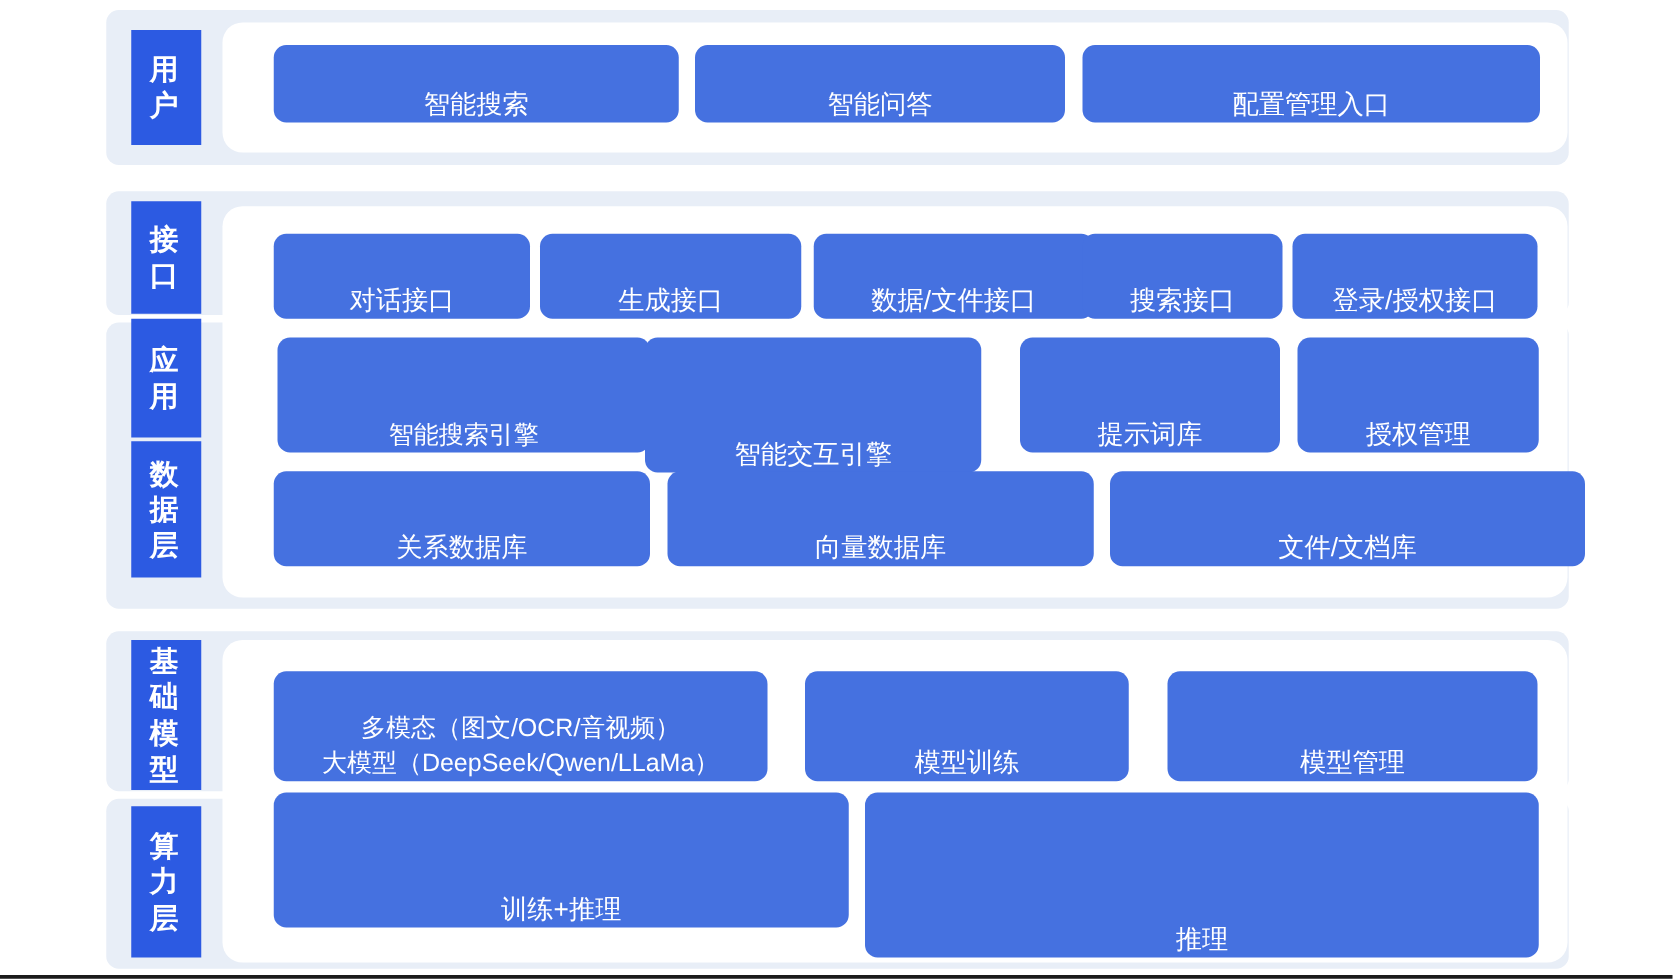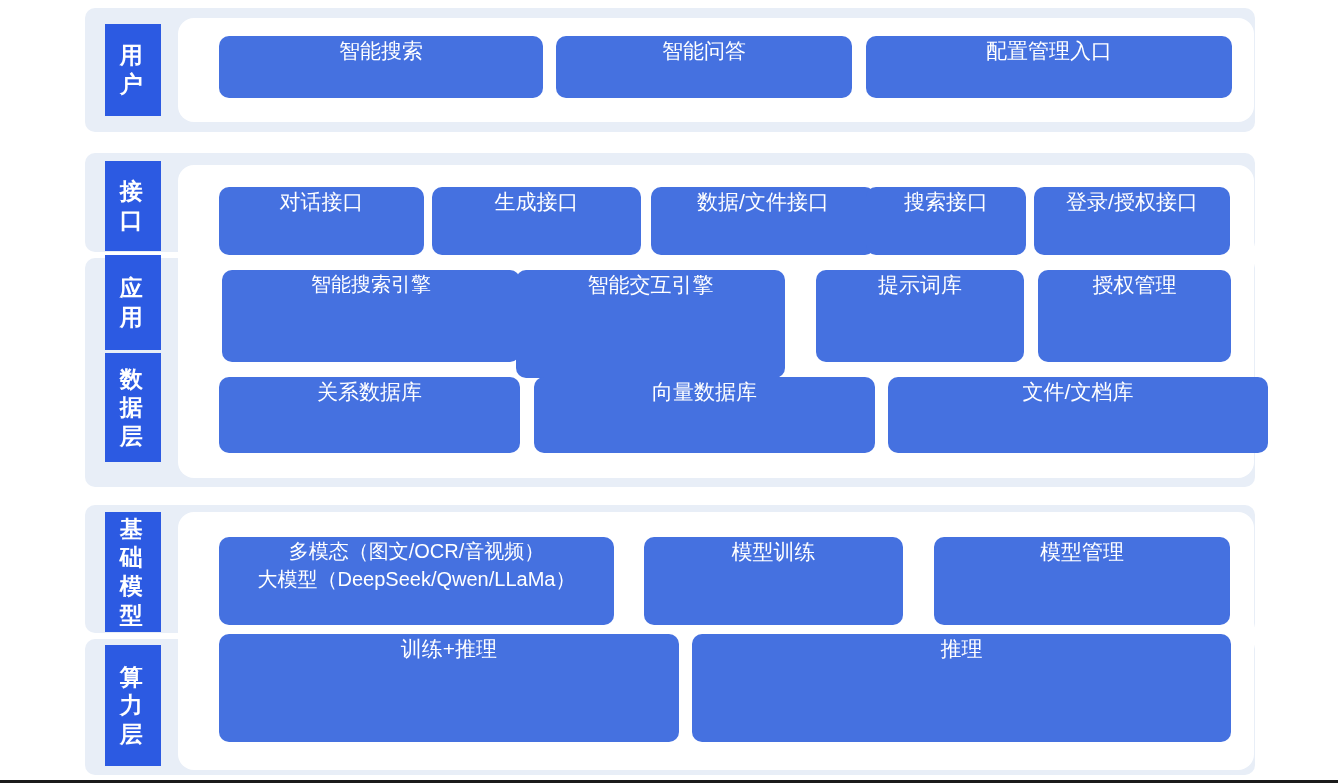--- a/index.html
+++ b/index.html
@@ -22,21 +22,21 @@
     position:absolute;left:105px;width:56px;
     background:var(--tag-blue,#2c5ae2);
     border-radius:0;color:#ffffff;font-weight:700;font-size:23px;
     line-height:1.24;display:flex;align-items:center;justify-content:center;
     text-align:left;
   }
   .tag span{display:block;width:1.15em;word-break:break-all;}
   .block{
     position:absolute;background:var(--block-blue,#4571e0);
     border-radius:10px;color:#ffffff;font-size:21px;font-weight:500;
-    display:flex;flex-direction:column;align-items:center;justify-content:flex-start;
+    display:flex;flex-direction:column;align-items:center;justify-content:flex-end;
     text-align:center;line-height:1.4;
   }
   .block.small{font-size:20px;}
   .footer-line{
     position:absolute;left:0;top:780px;width:1338px;height:3px;
     background:var(--footer-line,#1b1b1b);
   }
 </style>
 </head>
 <body>
@@ -128,19 +128,19 @@
   <div class="block" style="left:644px;top:537px;width:259px;height:88px">
       <span>模型训练</span>
     </div>
   <div class="block" style="left:934px;top:537px;width:296px;height:88px">
       <span>模型管理</span>
     </div>
 
   <div class="block" style="left:219px;top:634px;width:460px;height:108px">
       <span>训练+推理</span>
     </div>
-  <div class="block" style="left:692px;top:634px;width:539px;height:108px">
+  <div class="block" style="left:692px;top:634px;width:539px;height:132px">
       <span>推理</span>
     </div>
 
   <div class="footer-line"></div>
 
 </div>
 
 </body></html>

